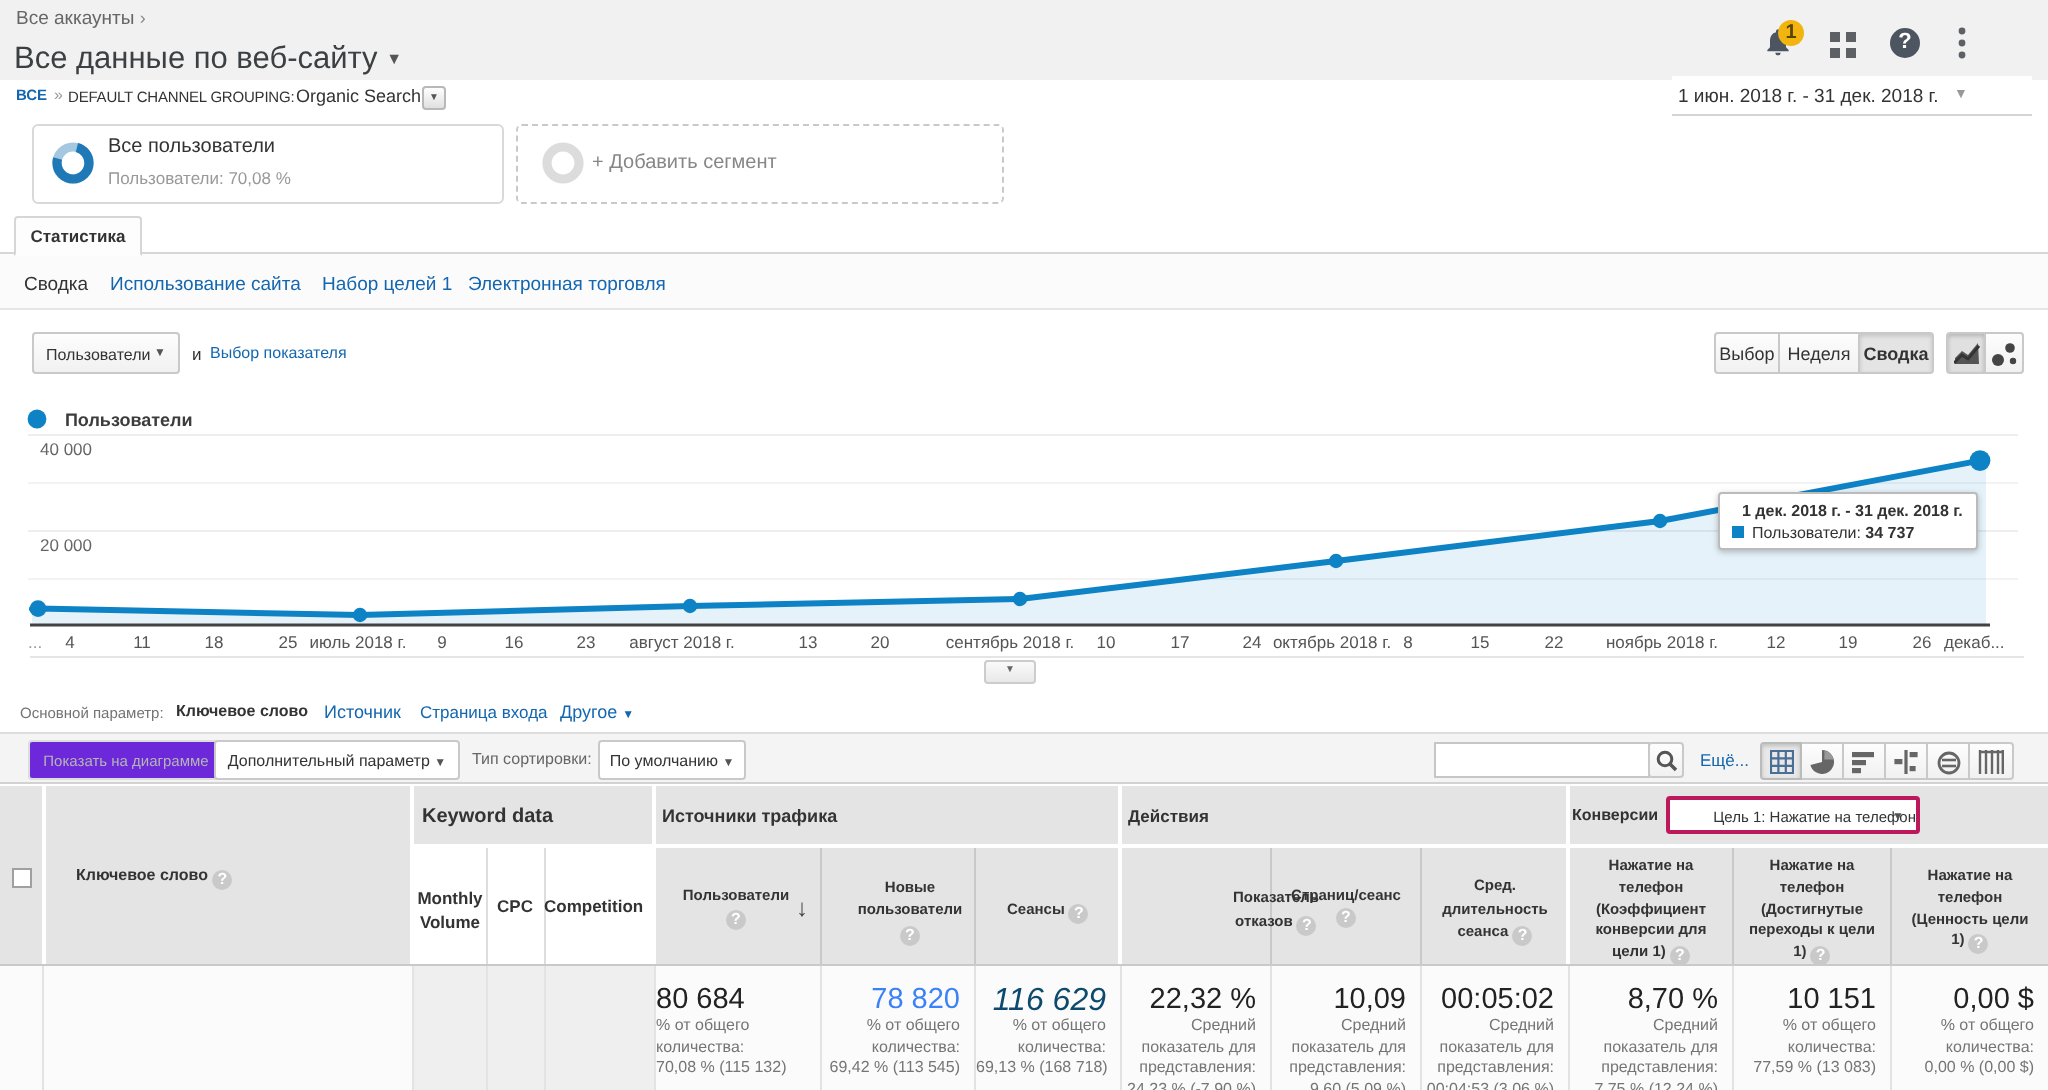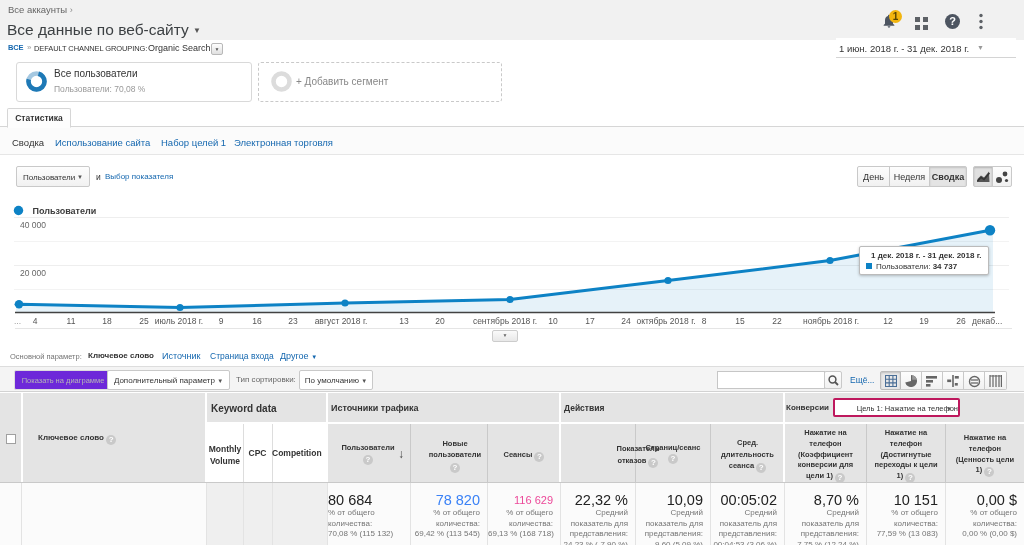--- a/index.html
+++ b/index.html
@@ -71,21 +71,21 @@
 
 <div class="abs" style="left:12px;top:137px;font-size:9.5px;color:#333;">Сводка</div>
 <div class="abs" style="left:55px;top:137px;font-size:9.5px;"><span class="lnk">Использование сайта</span></div>
 <div class="abs" style="left:161px;top:137px;font-size:9.5px;"><span class="lnk">Набор целей 1</span></div>
 <div class="abs" style="left:234px;top:137px;font-size:9.5px;"><span class="lnk">Электронная торговля</span></div>
 
 <div class="abs btn" style="left:16px;top:166px;width:74px;height:21px;line-height:21px;font-size:8px;text-align:left;padding-left:6px;">Пользователи <span style="float:right;margin-right:6px;font-size:6px;color:#555;line-height:21px;">▼</span></div>
 <div class="abs" style="left:96px;top:172px;font-size:8.5px;color:#333;">и</div>
 <div class="abs" style="left:105px;top:172px;font-size:8px;"><span class="lnk">Выбор показателя</span></div>
 
-<div class="abs btn" style="left:857px;top:166px;width:33px;height:21px;line-height:20px;border-radius:2px 0 0 2px;">День</div>
+<div class="abs btn" style="left:857px;top:166px;width:33px;height:21px;line-height:20px;border-radius:2px 0 0 2px;">Выбор</div>
 <div class="abs btn" style="left:889px;top:166px;width:41px;height:21px;line-height:20px;border-radius:0;">Неделя</div>
 <div class="abs btn" style="left:929px;top:166px;width:38px;height:21px;line-height:20px;border-radius:0 2px 2px 0;background:#e4e4e4;box-shadow:inset 0 1px 2px rgba(0,0,0,.15);font-weight:bold;">Сводка</div>
 
 <div class="abs btn" style="left:973px;top:166px;width:20px;height:21px;background:#e0e0e0;box-shadow:inset 0 1px 2px rgba(0,0,0,.2);border-radius:2px 0 0 2px;">
 <svg width="13" height="12" viewBox="0 0 13 12" style="margin-top:4px;">
 <path d="M0.5 11 L0.5 8 L4 4.5 L7 6.5 L12 0.5 L12.5 11 Z" fill="#555"></path>
 <path d="M0 10.5 L4 6.5 L7 8.5 L12.5 2" stroke="#333" stroke-width="1.4" fill="none"></path>
 </svg></div>
 <div class="abs btn" style="left:992px;top:166px;width:20px;height:21px;border-radius:0 2px 2px 0;">
 <svg width="14" height="14" viewBox="0 0 14 14" style="margin-top:3px;">
@@ -291,21 +291,21 @@
 
 <div class="abs" style="left:328px;top:493px;width:75px;">
  <div style="font-size:14.5px;line-height:15px;color:#222;">80 684</div>
  <div style="font-size:8px;line-height:10.7px;color:#757575;margin-top:0px;white-space:nowrap;">% от общего<br>количества:<br>70,08 % (115 132)</div>
 </div>
 <div class="abs" style="left:411px;top:493px;width:69px;text-align:right;">
  <div style="font-size:14.5px;line-height:15px;color:#3b82f6;">78 820</div>
  <div style="font-size:8px;line-height:10.7px;color:#757575;margin-top:0px;white-space:nowrap;">% от общего<br>количества:<br>69,42 % (113 545)</div>
 </div>
 <div class="abs" style="left:488px;top:493px;width:65px;text-align:right;">
- <div style="font-size:11px;line-height:15px;color:#ec4899;">116 629</div>
+ <div style="font-size:16px;line-height:15px;color:#0c4a6e;font-style:italic;">116 629</div>
  <div style="font-size:8px;line-height:10.7px;color:#757575;margin-top:0px;white-space:nowrap;">% от общего<br>количества:<br>69,13 % (168 718)</div>
 </div>
 <div class="abs" style="left:561px;top:493px;width:67px;text-align:right;">
  <div style="font-size:14.5px;line-height:15px;color:#222;">22,32 %</div>
  <div style="font-size:8px;line-height:10.7px;color:#757575;margin-top:0px;white-space:nowrap;">Средний<br>показатель для<br>представления:<br>24,23 % (-7,90 %)</div>
 </div>
 <div class="abs" style="left:636px;top:493px;width:67px;text-align:right;">
  <div style="font-size:14.5px;line-height:15px;color:#222;">10,09</div>
  <div style="font-size:8px;line-height:10.7px;color:#757575;margin-top:0px;white-space:nowrap;">Средний<br>показатель для<br>представления:<br>9,60 (5,09 %)</div>
 </div>

